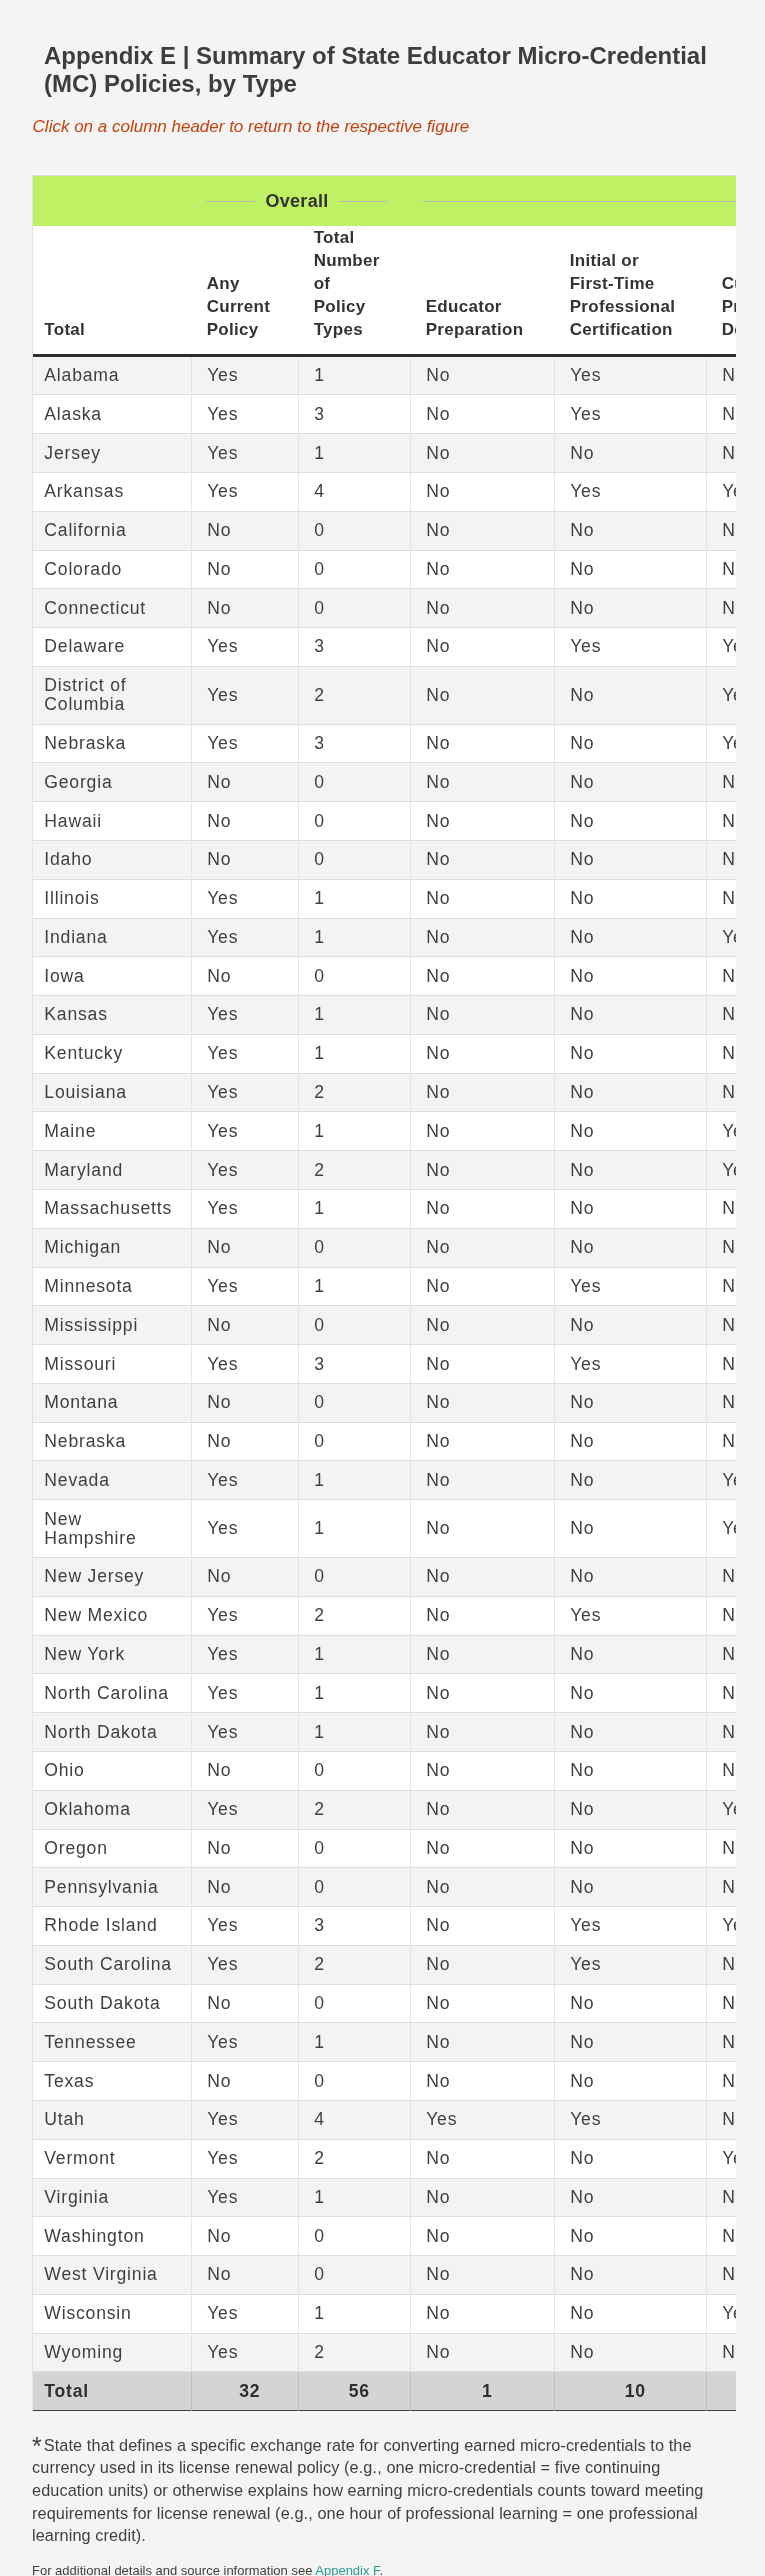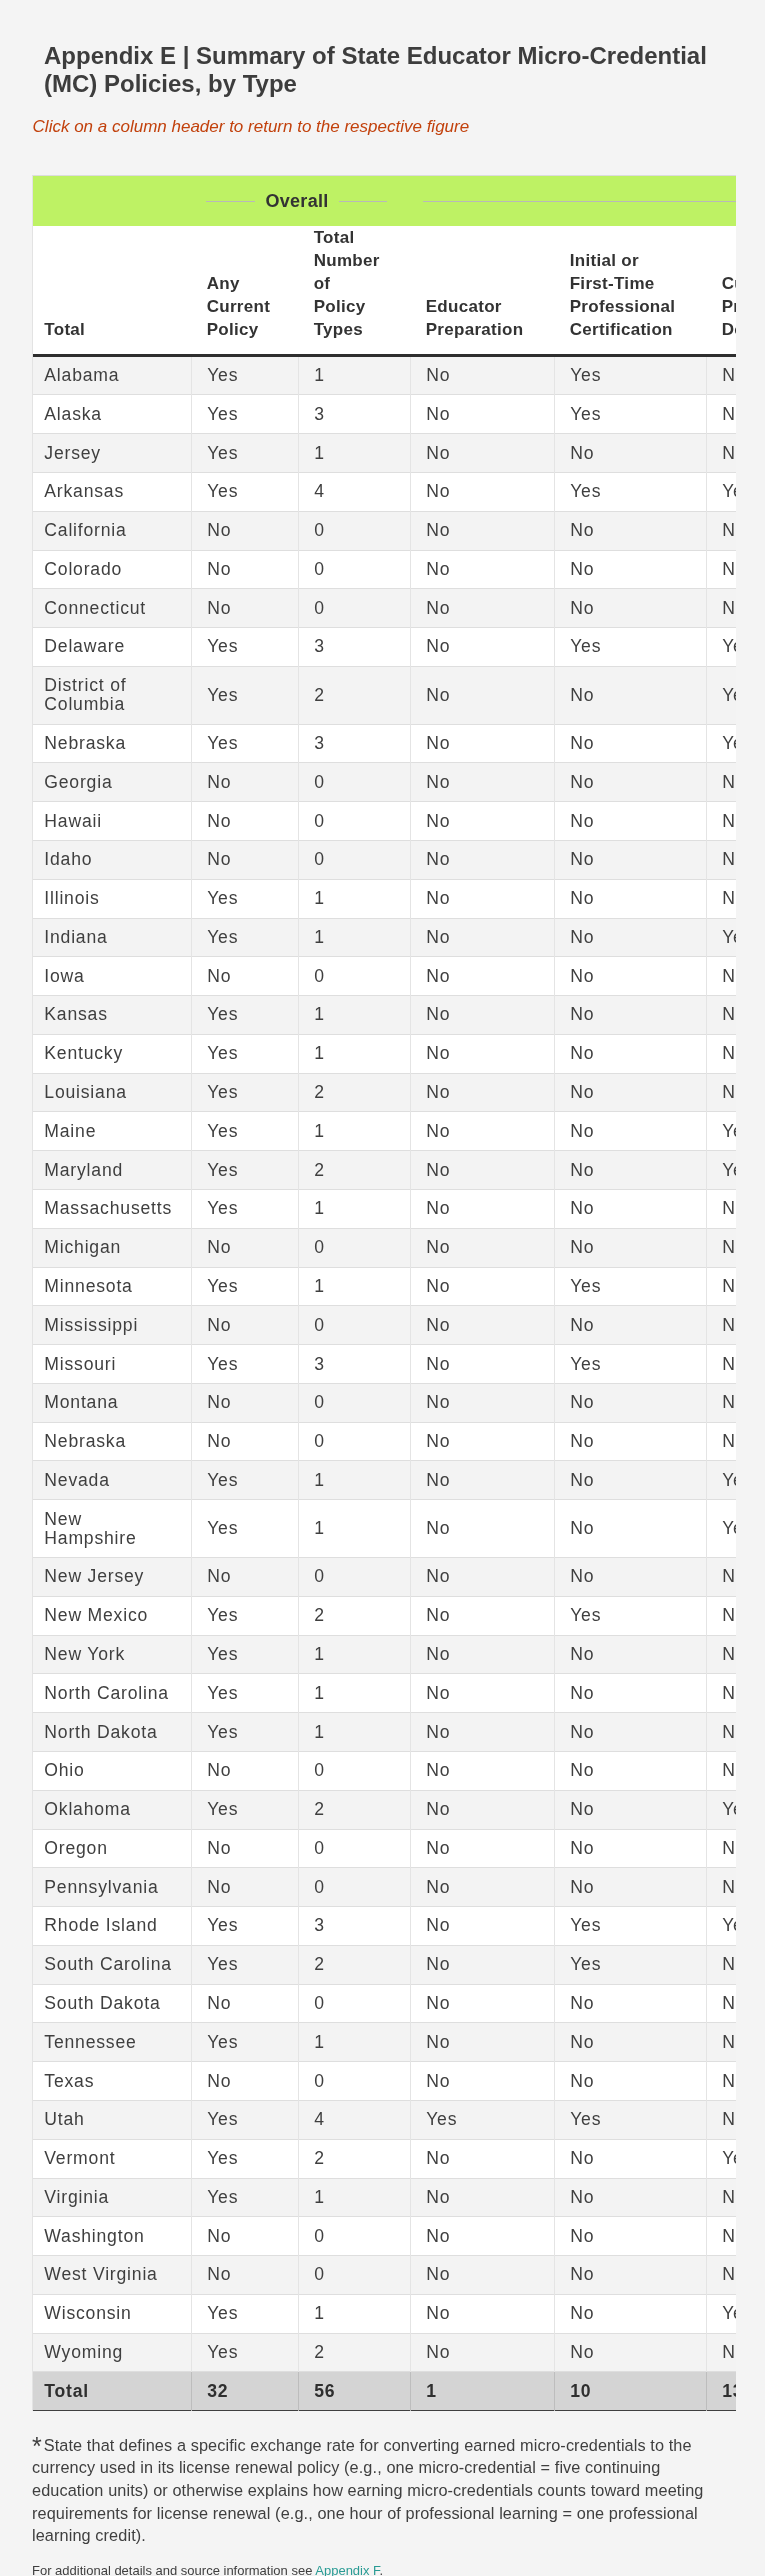--- a/index.html
+++ b/index.html
@@ -61,21 +61,21 @@
   }
   td:first-child { padding-left: 11.3px; }
   td + td { border-left: 0.6px solid #e4e4e4; }
   .state-name { max-width: 130px; }
 
   tfoot tr {
     background: #d4d4d4;
     border-top: 1.3px solid #4a4a4a; border-bottom: 1.9px solid #3f3f3f;
   }
   tfoot td { font-weight: 700; color: #2f2f2f; }
-  tfoot td + td { border-left: 0.6px solid #bdbdbd; }
+  tfoot td + td { border-left: 0.6px solid #bdbdbd; text-align: center; }
 
   p.footnote {
     margin: 22.6px 0 0 0; max-width: 690px;
     font-size: 16.3px; line-height: 22.6px; color: #3f3f3f; letter-spacing: 0.1px;
   }
   .ast { font-size: 25px; line-height: 0; vertical-align: -3.8px; margin-right: 1.9px; }
   p.see-also { margin: 16.3px 0 0 0; font-size: 13px; color: #3f3f3f; }
   p.see-also a { color: #2a9b94; text-decoration: underline; text-underline-offset: 2.5px; cursor: pointer; }
   p.brand { margin: 19px 0 0 0; font-size: 15.7px; font-weight: 700; letter-spacing: 0.3px; color: #2f2f2f; }
 </style>

